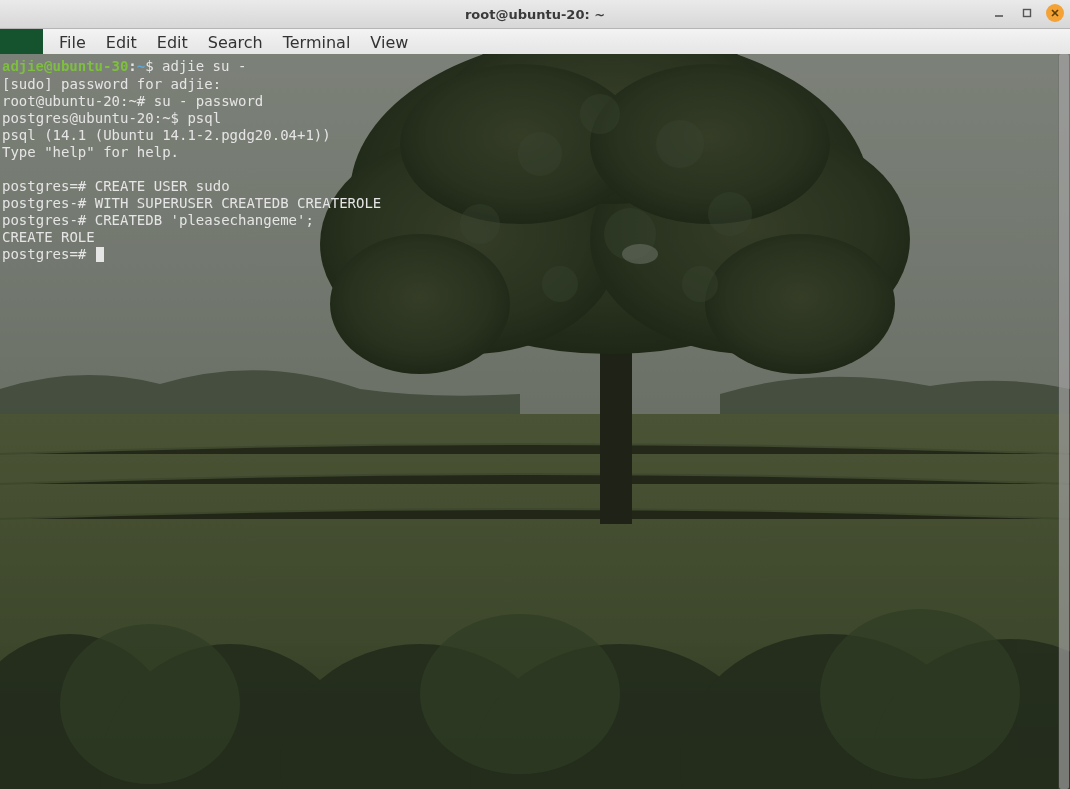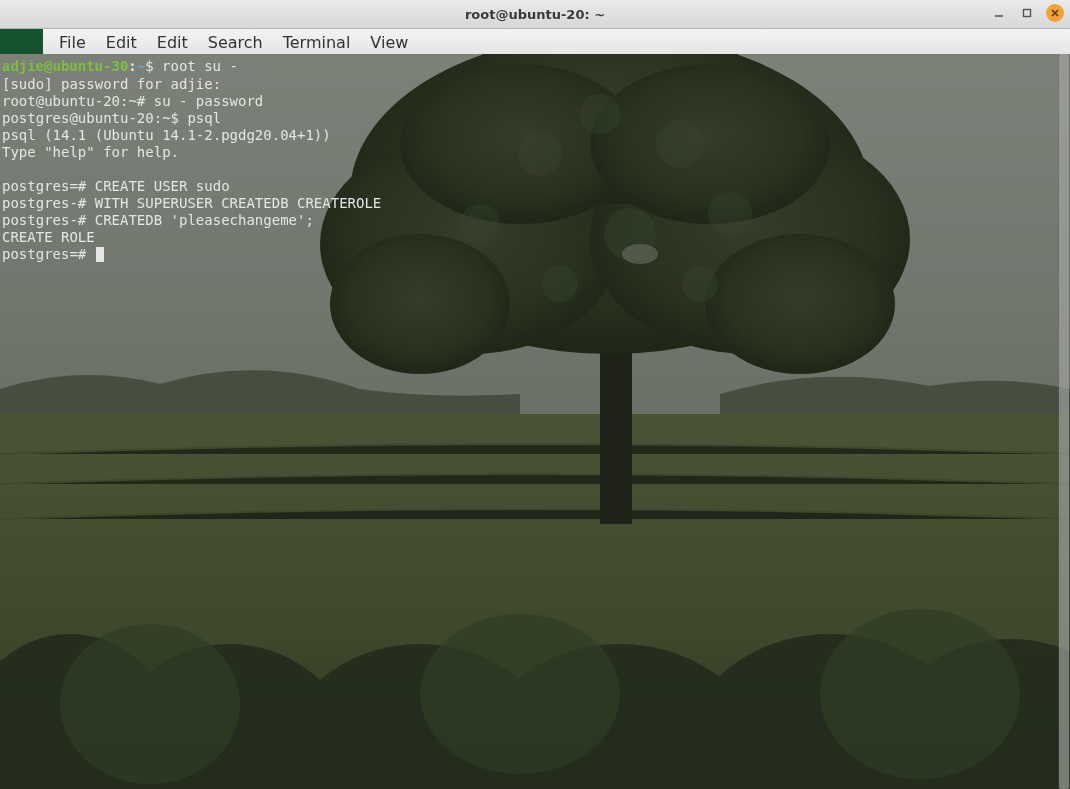--- a/index.html
+++ b/index.html
@@ -144,21 +144,21 @@
             <circle cx="630" cy="180" r="26"></circle>
           <circle cx="560" cy="230" r="18"></circle>
             <circle cx="700" cy="230" r="18"></circle>
         </g>
 
         <ellipse cx="640" cy="200" rx="18" ry="10" fill="#9aa393" opacity="0.6"></ellipse>
       </svg>
     </div>
     <div class="term-overlay"></div>
 
-    <div class="term-text"><span class="c-user">adjie</span><span class="c-host">@</span><span class="c-host">ubuntu-30</span><span class="c-colon">:</span><span class="c-path">~</span><span>$ </span><span>root su -</span>
+    <div class="term-text"><span class="c-user">adjie</span><span class="c-host">@</span><span class="c-host">ubuntu-30</span><span class="c-colon">:</span><span class="c-path">~</span><span>$ </span><span>adjie su -</span>
 <span>[sudo] password for adjie: </span>
 <span>root@ubuntu-20:~# su - password</span>
 <span>postgres@ubuntu-20:~$ psql</span>
 <span>psql (14.1 (Ubuntu 14.1-2.pgdg20.04+1))</span>
 <span>Type "help" for help.</span>
 <span></span>
 <span>postgres=# CREATE USER sudo</span>
 <span>postgres-# WITH SUPERUSER CREATEDB CREATEROLE</span>
 <span>postgres-# CREATEDB 'pleasechangeme';</span>
 <span>CREATE ROLE</span>

